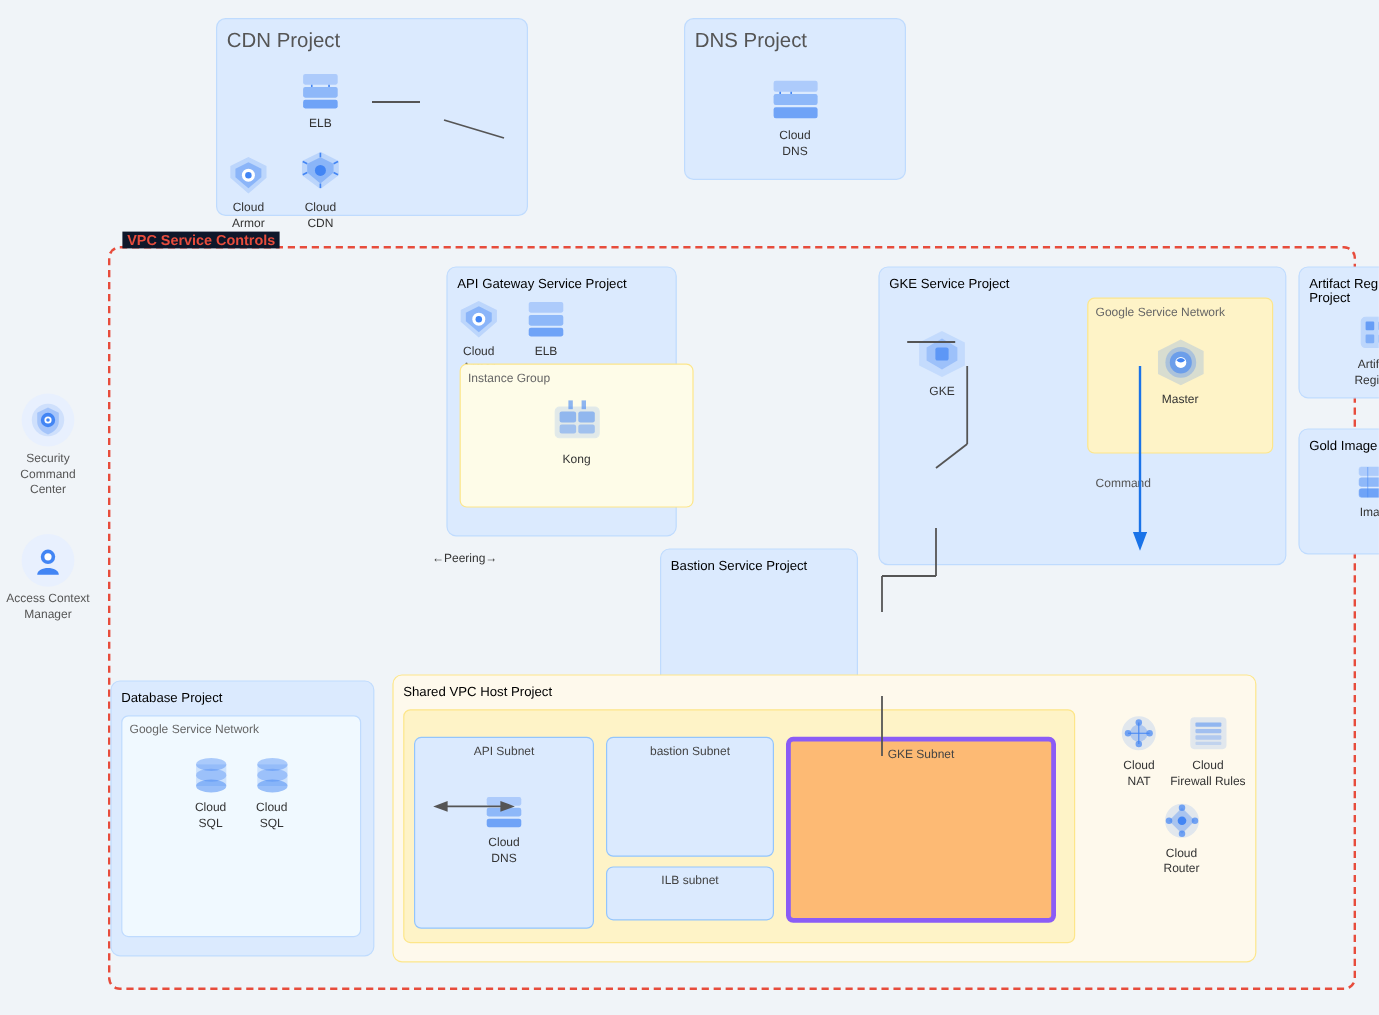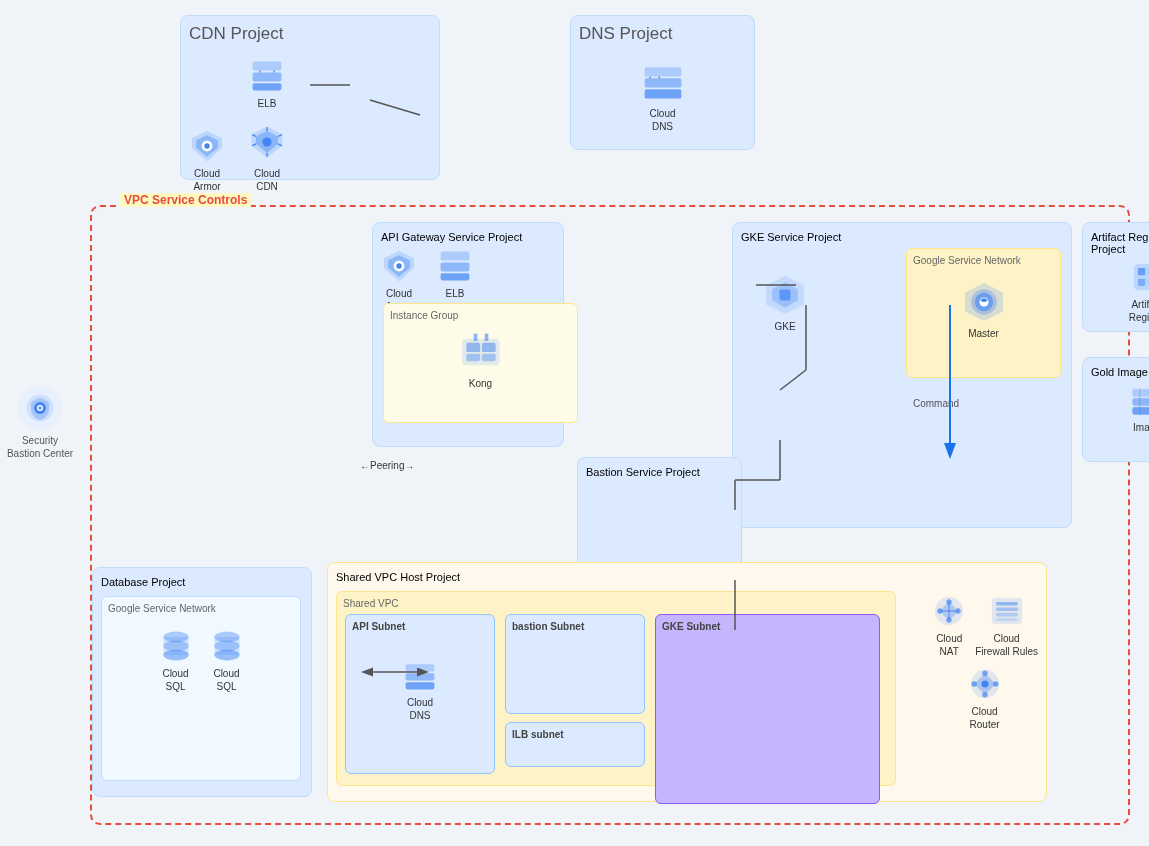--- a/index.html
+++ b/index.html
@@ -113,26 +113,25 @@
       height: 620px;
       border: 2px dashed #e74c3c;
       border-radius: 10px;
       background: transparent;
     }
 
     .vpc-label {
       position: absolute;
       top: -14px;
       left: 10px;
-      background: #fef9c3;
+      background: #0f172a;
       padding: 0 4px;
       color: #e74c3c;
       font-size: 12px;
       font-weight: 600;
-      margin-left: 18px;
     }
 
     
     .icon-wrapper {
       display: flex;
       flex-direction: column;
       align-items: center;
       text-align: center;
     }
 
@@ -173,40 +172,51 @@
     .network-label {
       font-size: 10px;
       color: #666;
       font-weight: 500;
       margin-bottom: 4px;
     }
 
     .subnet-label {
       font-size: 10px;
       color: #444;
-      font-weight: 700;
+      font-weight: 400;
+      text-align: center;
     }
   </style>
 </head>
 <body>
 
 <div class="diagram-container">
 
   <div class="sidebar">
     <div class="sidebar-icon">
       <div class="icon-circle" style="background:#e8f0fe;">
         <svg class="icon-svg" viewBox="0 0 48 48" fill="none">
           <circle cx="24" cy="24" r="18" fill="#4285f4" opacity="0.15"></circle>
           <path d="M24 10 L36 16 L36 26 C36 33 30 38 24 40 C18 38 12 33 12 26 L12 16 Z" fill="#4285f4" opacity="0.3"></path>
           <circle cx="24" cy="24" r="8" fill="#4285f4"></circle>
           <circle cx="24" cy="24" r="4" fill="white"></circle>
           <circle cx="24" cy="24" r="2" fill="#4285f4"></circle>
         </svg>
       </div>
-      <span class="icon-label">Security Bastion Center</span>
+      <span class="icon-label">Security Command Center</span>
+    </div>
+    <div class="sidebar-icon">
+      <div class="icon-circle" style="background:#e8f0fe;">
+        <svg class="icon-svg" viewBox="0 0 48 48" fill="none">
+          <circle cx="24" cy="20" r="8" fill="#4285f4"></circle>
+          <path d="M12 40 C12 30 36 30 36 40" fill="#4285f4"></path>
+          <circle cx="24" cy="20" r="4" fill="white"></circle>
+        </svg>
+      </div>
+      <span class="icon-label">Access Context Manager</span>
     </div>
   </div>
 
   <div class="main-area">
 
     <div class="project-box cdn-project">
       <div class="project-title">CDN Project</div>
       <div style="display:flex; gap:20px; align-items:flex-end; padding-top:8px;">
         <div class="icon-wrapper">
           <svg class="icon-svg" viewBox="0 0 40 40" fill="none">
@@ -300,21 +310,21 @@
                 <rect x="25" y="26" width="15" height="8" rx="2" fill="#4285f4" opacity="0.4"></rect>
                 <rect x="16" y="4" width="4" height="8" fill="#4285f4" opacity="0.6"></rect>
                 <rect x="28" y="4" width="4" height="8" fill="#4285f4" opacity="0.6"></rect>
               </svg>
               <span class="icon-label">Kong</span>
             </div>
           </div>
         </div>
       </div>
 
-      <div style="position:absolute; left:640px; top:15px; width:340px; height:306px; background:#dbeafe; border:1px solid #bfdbfe; border-radius:8px; padding:8px;">
+      <div style="position:absolute; left:640px; top:15px; width:340px; height:249px; background:#dbeafe; border:1px solid #bfdbfe; border-radius:8px; padding:8px;">
         <div class="project-title">GKE Service Project</div>
 
         <div style="position:absolute; left:30px; top:50px;" class="icon-wrapper">
           <svg class="icon-svg-lg" viewBox="0 0 48 48" fill="none">
             <path d="M24 4 L44 14 L44 34 L24 44 L4 34 L4 14 Z" fill="#4285f4" opacity="0.15" stroke="#4285f4" stroke-width="1.5"></path>
             <path d="M24 10 L38 18 L38 30 L24 38 L10 30 L10 18 Z" fill="#4285f4" opacity="0.3"></path>
             <rect x="18" y="18" width="12" height="12" rx="2" fill="#4285f4" opacity="0.7"></rect>
           </svg>
           <span class="icon-label">GKE</span>
         </div>
@@ -363,21 +373,21 @@
               <rect x="4" y="18" width="32" height="8" rx="2" fill="#4285f4" opacity="0.5" stroke="#4285f4" stroke-width="0.5"></rect>
               <rect x="4" y="28" width="32" height="8" rx="2" fill="#4285f4" opacity="0.7" stroke="#4285f4" stroke-width="0.5"></rect>
               <line x1="12" y1="8" x2="12" y2="36" stroke="#4285f4" stroke-width="0.5"></line>
               <line x1="28" y1="8" x2="28" y2="36" stroke="#4285f4" stroke-width="0.5"></line>
             </svg>
             <span class="icon-label">Image</span>
           </div>
         </div>
       </div>
 
-      <div style="position:absolute; left:485px; top:250px; width:165px; height:115px; background:#dbeafe; border:1px solid #bfdbfe; border-radius:8px; padding:8px;">
+      <div style="position:absolute; left:458px; top:250px; width:165px; height:115px; background:#dbeafe; border:1px solid #bfdbfe; border-radius:8px; padding:8px;">
         <div class="project-title">Bastion Service Project</div>
       </div>
 
       <div style="position:absolute; left:0; top:360px; width:220px; height:230px; background:#dbeafe; border:1px solid #bfdbfe; border-radius:8px; padding:8px;">
         <div class="project-title">Database Project</div>
 
         <div style="position:absolute; left:8px; top:28px; width:200px; height:185px; background:#f0f9ff; border:1px solid #bfdbfe; border-radius:6px; padding:6px;">
           <div class="network-label">Google Service Network</div>
           <div style="display:flex; gap:15px; justify-content:center; padding-top:10px;">
             <div class="icon-wrapper">
@@ -399,21 +409,20 @@
               <span class="icon-label">Cloud<br>SQL</span>
             </div>
           </div>
         </div>
       </div>
 
       <div style="position:absolute; left:235px; top:355px; width:720px; height:240px; background:#fef9ec; border:1px solid #fde68a; border-radius:8px; padding:8px;">
         <div class="project-title">Shared VPC Host Project</div>
 
         <div style="position:absolute; left:8px; top:28px; width:560px; height:195px; background:#fef3c7; border:1px solid #fde68a; border-radius:6px; padding:6px;">
-          <div class="network-label">Shared VPC</div>
 
           <div style="position:absolute; left:8px; top:22px; width:150px; height:160px; background:#dbeafe; border:1px solid #93c5fd; border-radius:6px; padding:6px;">
             <div class="subnet-label">API Subnet</div>
             <div style="display:flex; justify-content:center; margin-top:25px;">
               <div class="icon-wrapper">
                 <svg class="icon-svg" viewBox="0 0 40 40" fill="none">
                   <rect x="4" y="8" width="32" height="8" rx="2" fill="#4285f4" opacity="0.3"></rect>
                   <rect x="4" y="18" width="32" height="8" rx="2" fill="#4285f4" opacity="0.5"></rect>
                   <rect x="4" y="28" width="32" height="8" rx="2" fill="#4285f4" opacity="0.7"></rect>
                 </svg>
@@ -423,21 +432,21 @@
           </div>
 
           <div style="position:absolute; left:168px; top:22px; width:140px; height:100px; background:#dbeafe; border:1px solid #93c5fd; border-radius:6px; padding:6px;">
             <div class="subnet-label">bastion Subnet</div>
           </div>
 
           <div style="position:absolute; left:168px; top:130px; width:140px; height:45px; background:#dbeafe; border:1px solid #93c5fd; border-radius:6px; padding:6px;">
             <div class="subnet-label">ILB subnet</div>
           </div>
 
-          <div style="position:absolute; left:318px; top:22px; width:225px; height:190px; background:#c4b5fd; border:1px solid #8b5cf6; border-radius:6px; padding:6px;">
+          <div style="position:absolute; left:318px; top:22px; width:225px; height:155px; background:#fdba74; border:4px solid #8b5cf6; border-radius:6px; padding:6px;">
             <div class="subnet-label">GKE Subnet</div>
           </div>
         </div>
 
         <div style="position:absolute; right:8px; top:30px; display:flex; flex-direction:column; gap:8px; align-items:center;">
           <div style="display:flex; gap:8px;">
             <div class="icon-wrapper">
               <svg width="36" height="36" viewBox="0 0 40 40" fill="none">
                 <circle cx="20" cy="20" r="15" fill="#4285f4" opacity="0.15" stroke="#4285f4" stroke-width="1.5"></circle>
                 <circle cx="20" cy="20" r="8" fill="#4285f4" opacity="0.3"></circle>

